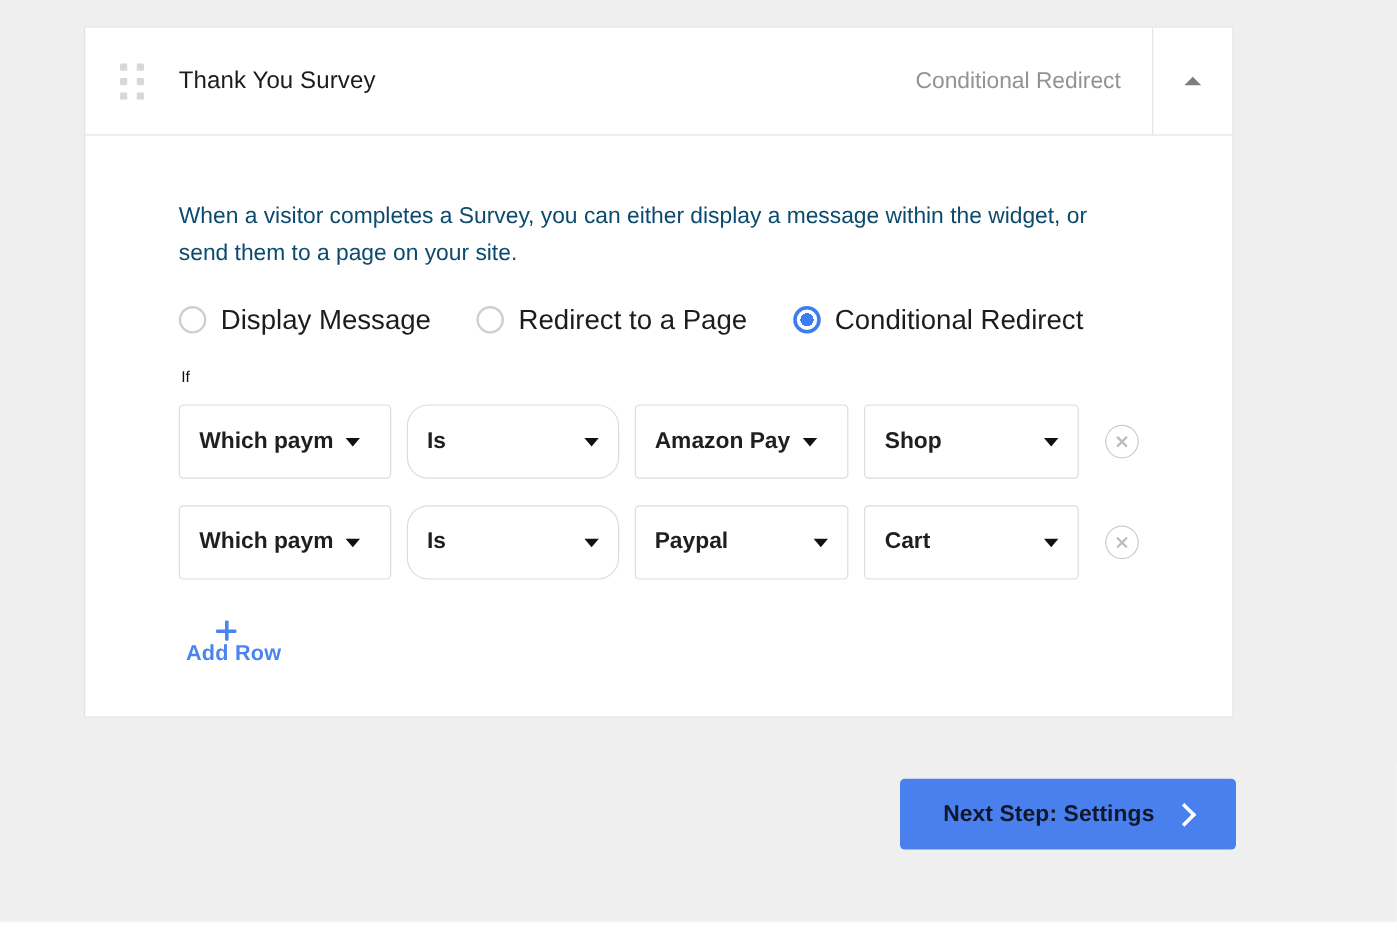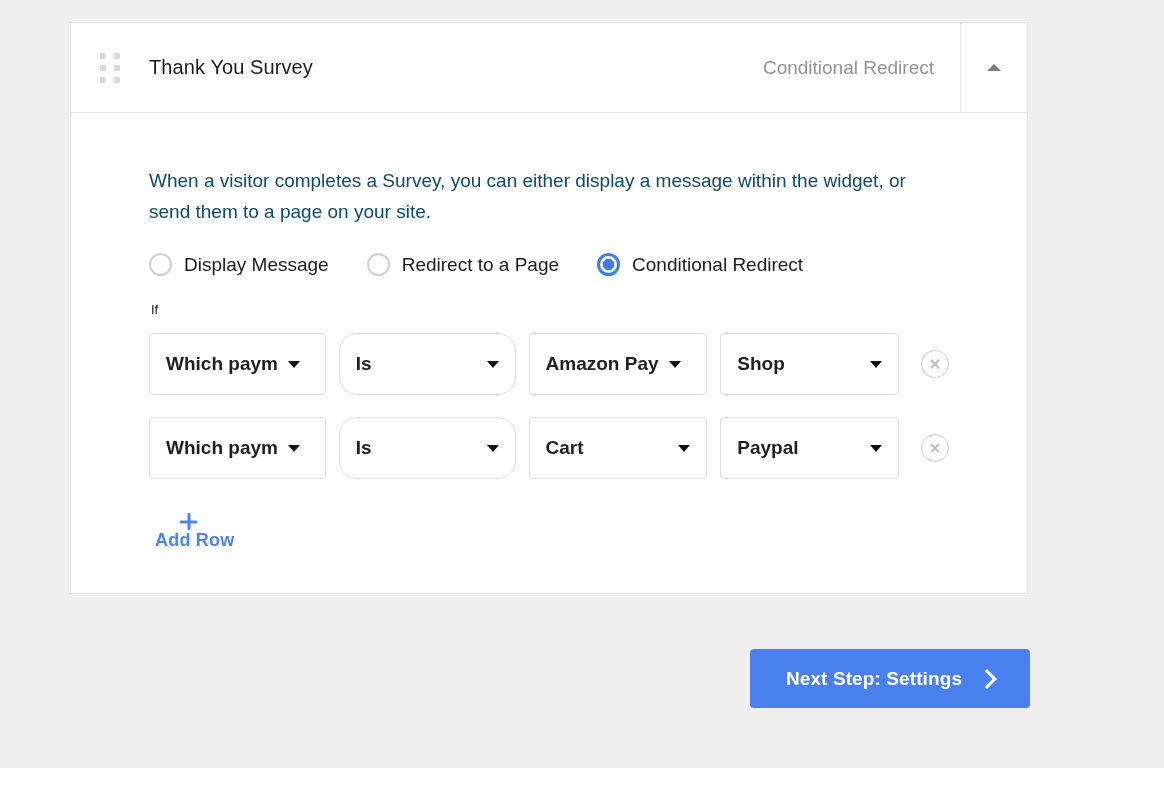--- a/index.html
+++ b/index.html
@@ -119,21 +119,21 @@
     box-sizing: border-box;
     margin-right: 12px;
     flex: 0 0 auto;
   }
   .radio-mark.checked {
     border: 3px solid #3c7ef0;
     background:
       radial-gradient(circle at center, #3c7ef0 0 5.5px, #ffffff 5.5px 8px, rgba(0,0,0,0) 8px);
   }
   .radio-label {
-    font-size: 19px;
+    font-size: 23px;
     color: #1c1c1c;
   }
 
   
   .if-label {
     font-size: 13px;
     font-weight: normal;
     color: #111111;
     margin: 0 0 16px 2px;
   }
@@ -241,21 +241,21 @@
   
   .next-button {
     position: absolute;
     left: 750px;
     top: 649px;
     width: 280px;
     height: 59px;
     background: #4a80ee;
     border: none;
     border-radius: 4px;
-    color: #ffffff;
+    color: #0f172a;
     display: flex;
     align-items: center;
     justify-content: center;
     cursor: pointer;
     font-family: "Liberation Sans", sans-serif;
   }
   .next-button .btn-label {
     font-size: 19px;
     font-weight: bold;
     letter-spacing: 0.1px;
@@ -357,26 +357,26 @@
     
     <div class="cond-row">
       <div class="select-box w-field tight">
         <span class="sel-text">Which paym</span>
         <span class="sel-caret"></span>
       </div>
       <div class="select-box w-op spread">
         <span class="sel-text">Is</span>
         <span class="sel-caret"></span>
       </div>
+      <div class="select-box w-val spread">
+        <span class="sel-text">Paypal</span>
+        <span class="sel-caret"></span>
+      </div>
       <div class="select-box w-dest spread">
         <span class="sel-text">Cart</span>
-        <span class="sel-caret"></span>
-      </div>
-      <div class="select-box w-val spread">
-        <span class="sel-text">Paypal</span>
         <span class="sel-caret"></span>
       </div>
       <div class="remove-btn"></div>
     </div>
 
     
     <div class="add-row">
       <span class="plus-icon"></span>
       <span class="add-row-label">Add Row</span>
     </div>

